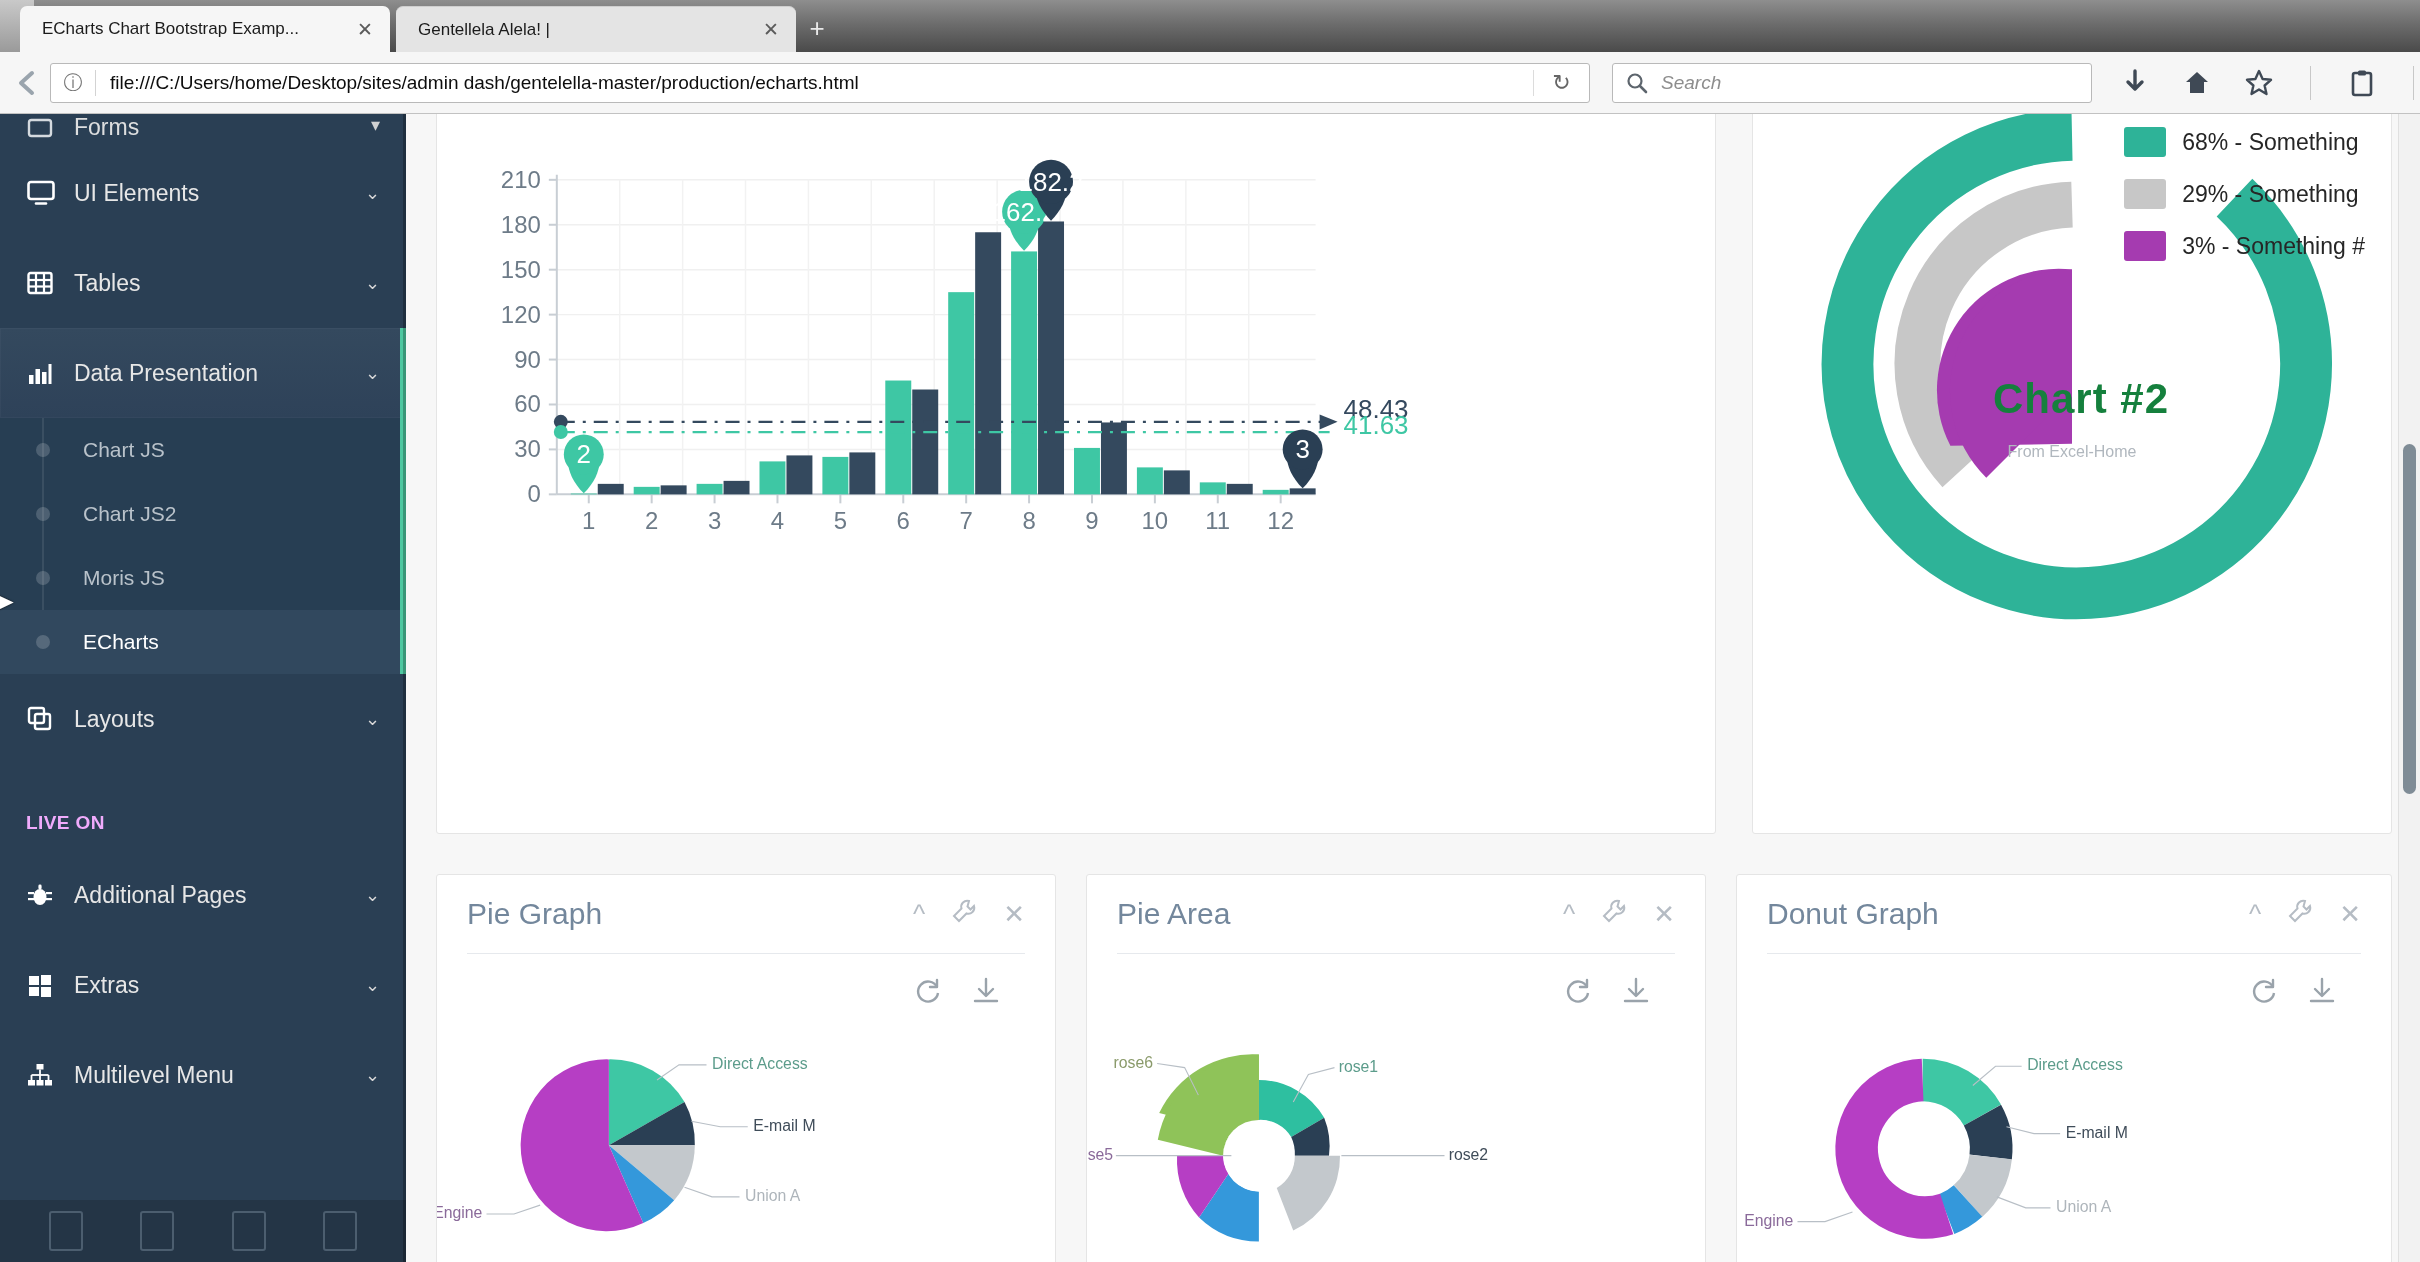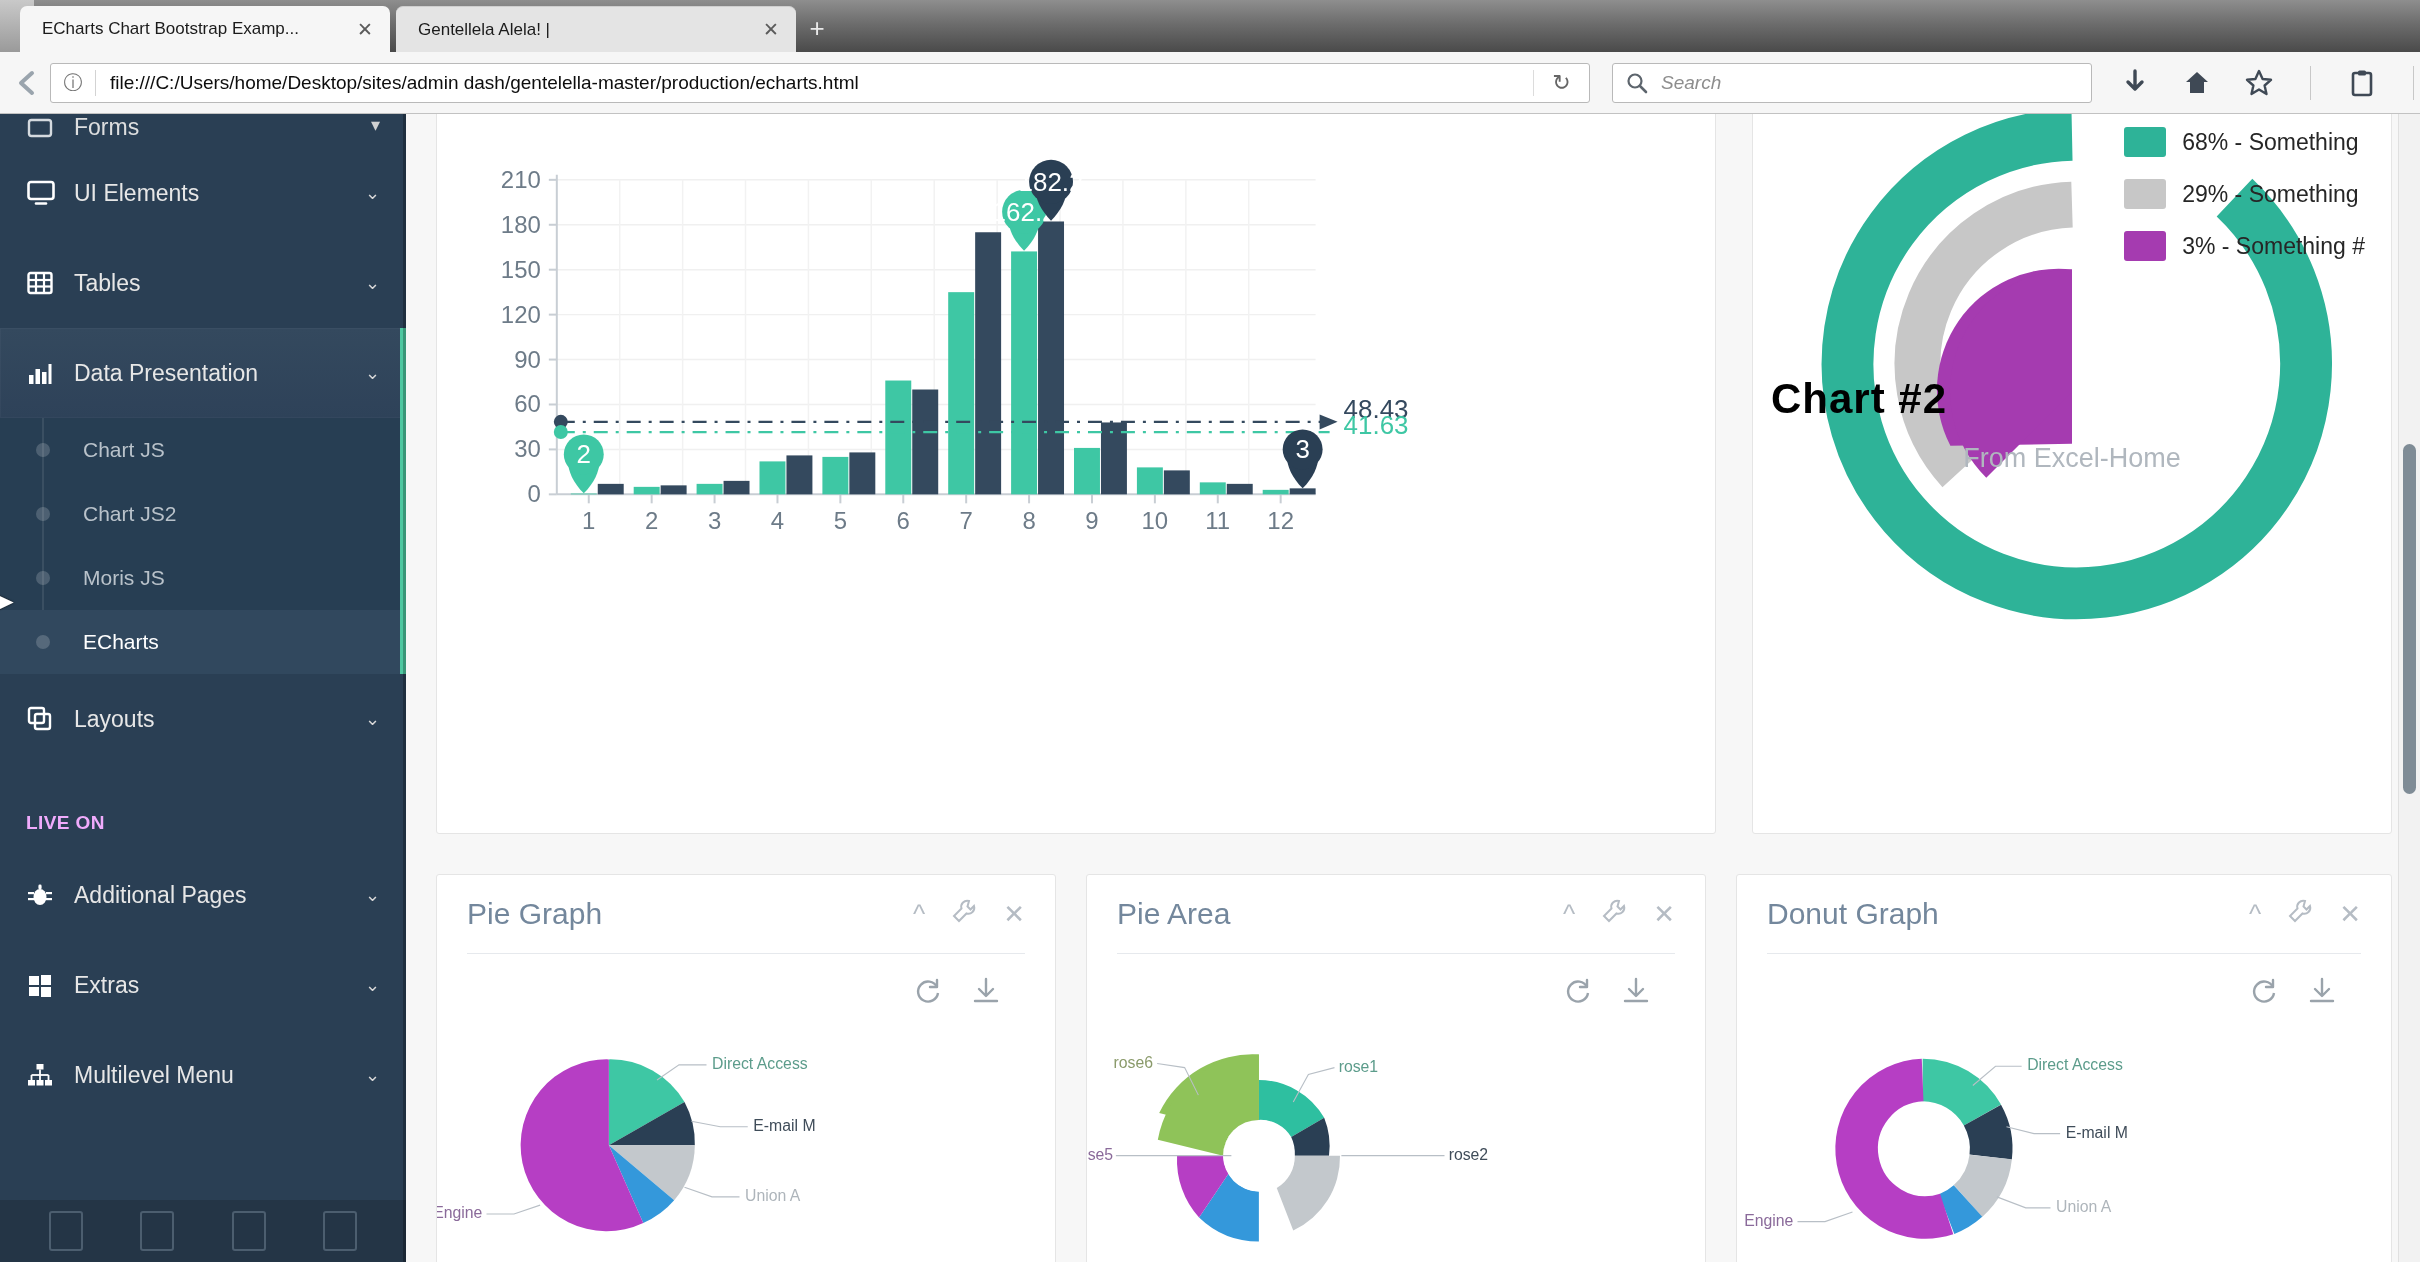--- a/index.html
+++ b/index.html
@@ -144,24 +144,24 @@
   #panel-donut  { left: 1330px; top: 760px; width: 656px; height: 480px; }
 
   
   .chartbox { position:absolute; inset: 0; }
 
   
   .c2-legend { position:absolute; right: 26px; top: 52px; }
   .c2-row { display:flex; align-items:center; margin-bottom: 22px; }
   .c2-swatch { width: 42px; height: 30px; border-radius: 3px; margin-right: 16px; }
   .c2-text { font-size: 23px; color: #262626; white-space: nowrap; }
-  .c2-title { position:absolute; left: 18px; right: 0; top: 300px; text-align:left;
-              font-size: 42px; font-weight: bold; color: #000000; letter-spacing: 1px; }
+  .c2-title { position:absolute; left: 18px; right: 0; top: 300px; text-align:center;
+              font-size: 42px; font-weight: bold; color: #15803d; letter-spacing: 1px; }
   .c2-sub { position:absolute; left: 0; right: 0; top: 368px; text-align:center;
-            font-size: 27px; color: #b0b7be; }
+            font-size: 16px; color: #b0b7be; }
 
   
   #page-scroll {
     position:absolute; right: 0; top: 0; width: 22px; height: 1148px;
     background: #f2f2f2; border-left: 1px solid #e0e0e0;
   }
   #page-scroll .thumb {
     position:absolute; left: 4px; top: 330px; width: 13px; height: 350px;
     background: #7f8c96; border-radius: 7px;
   }

